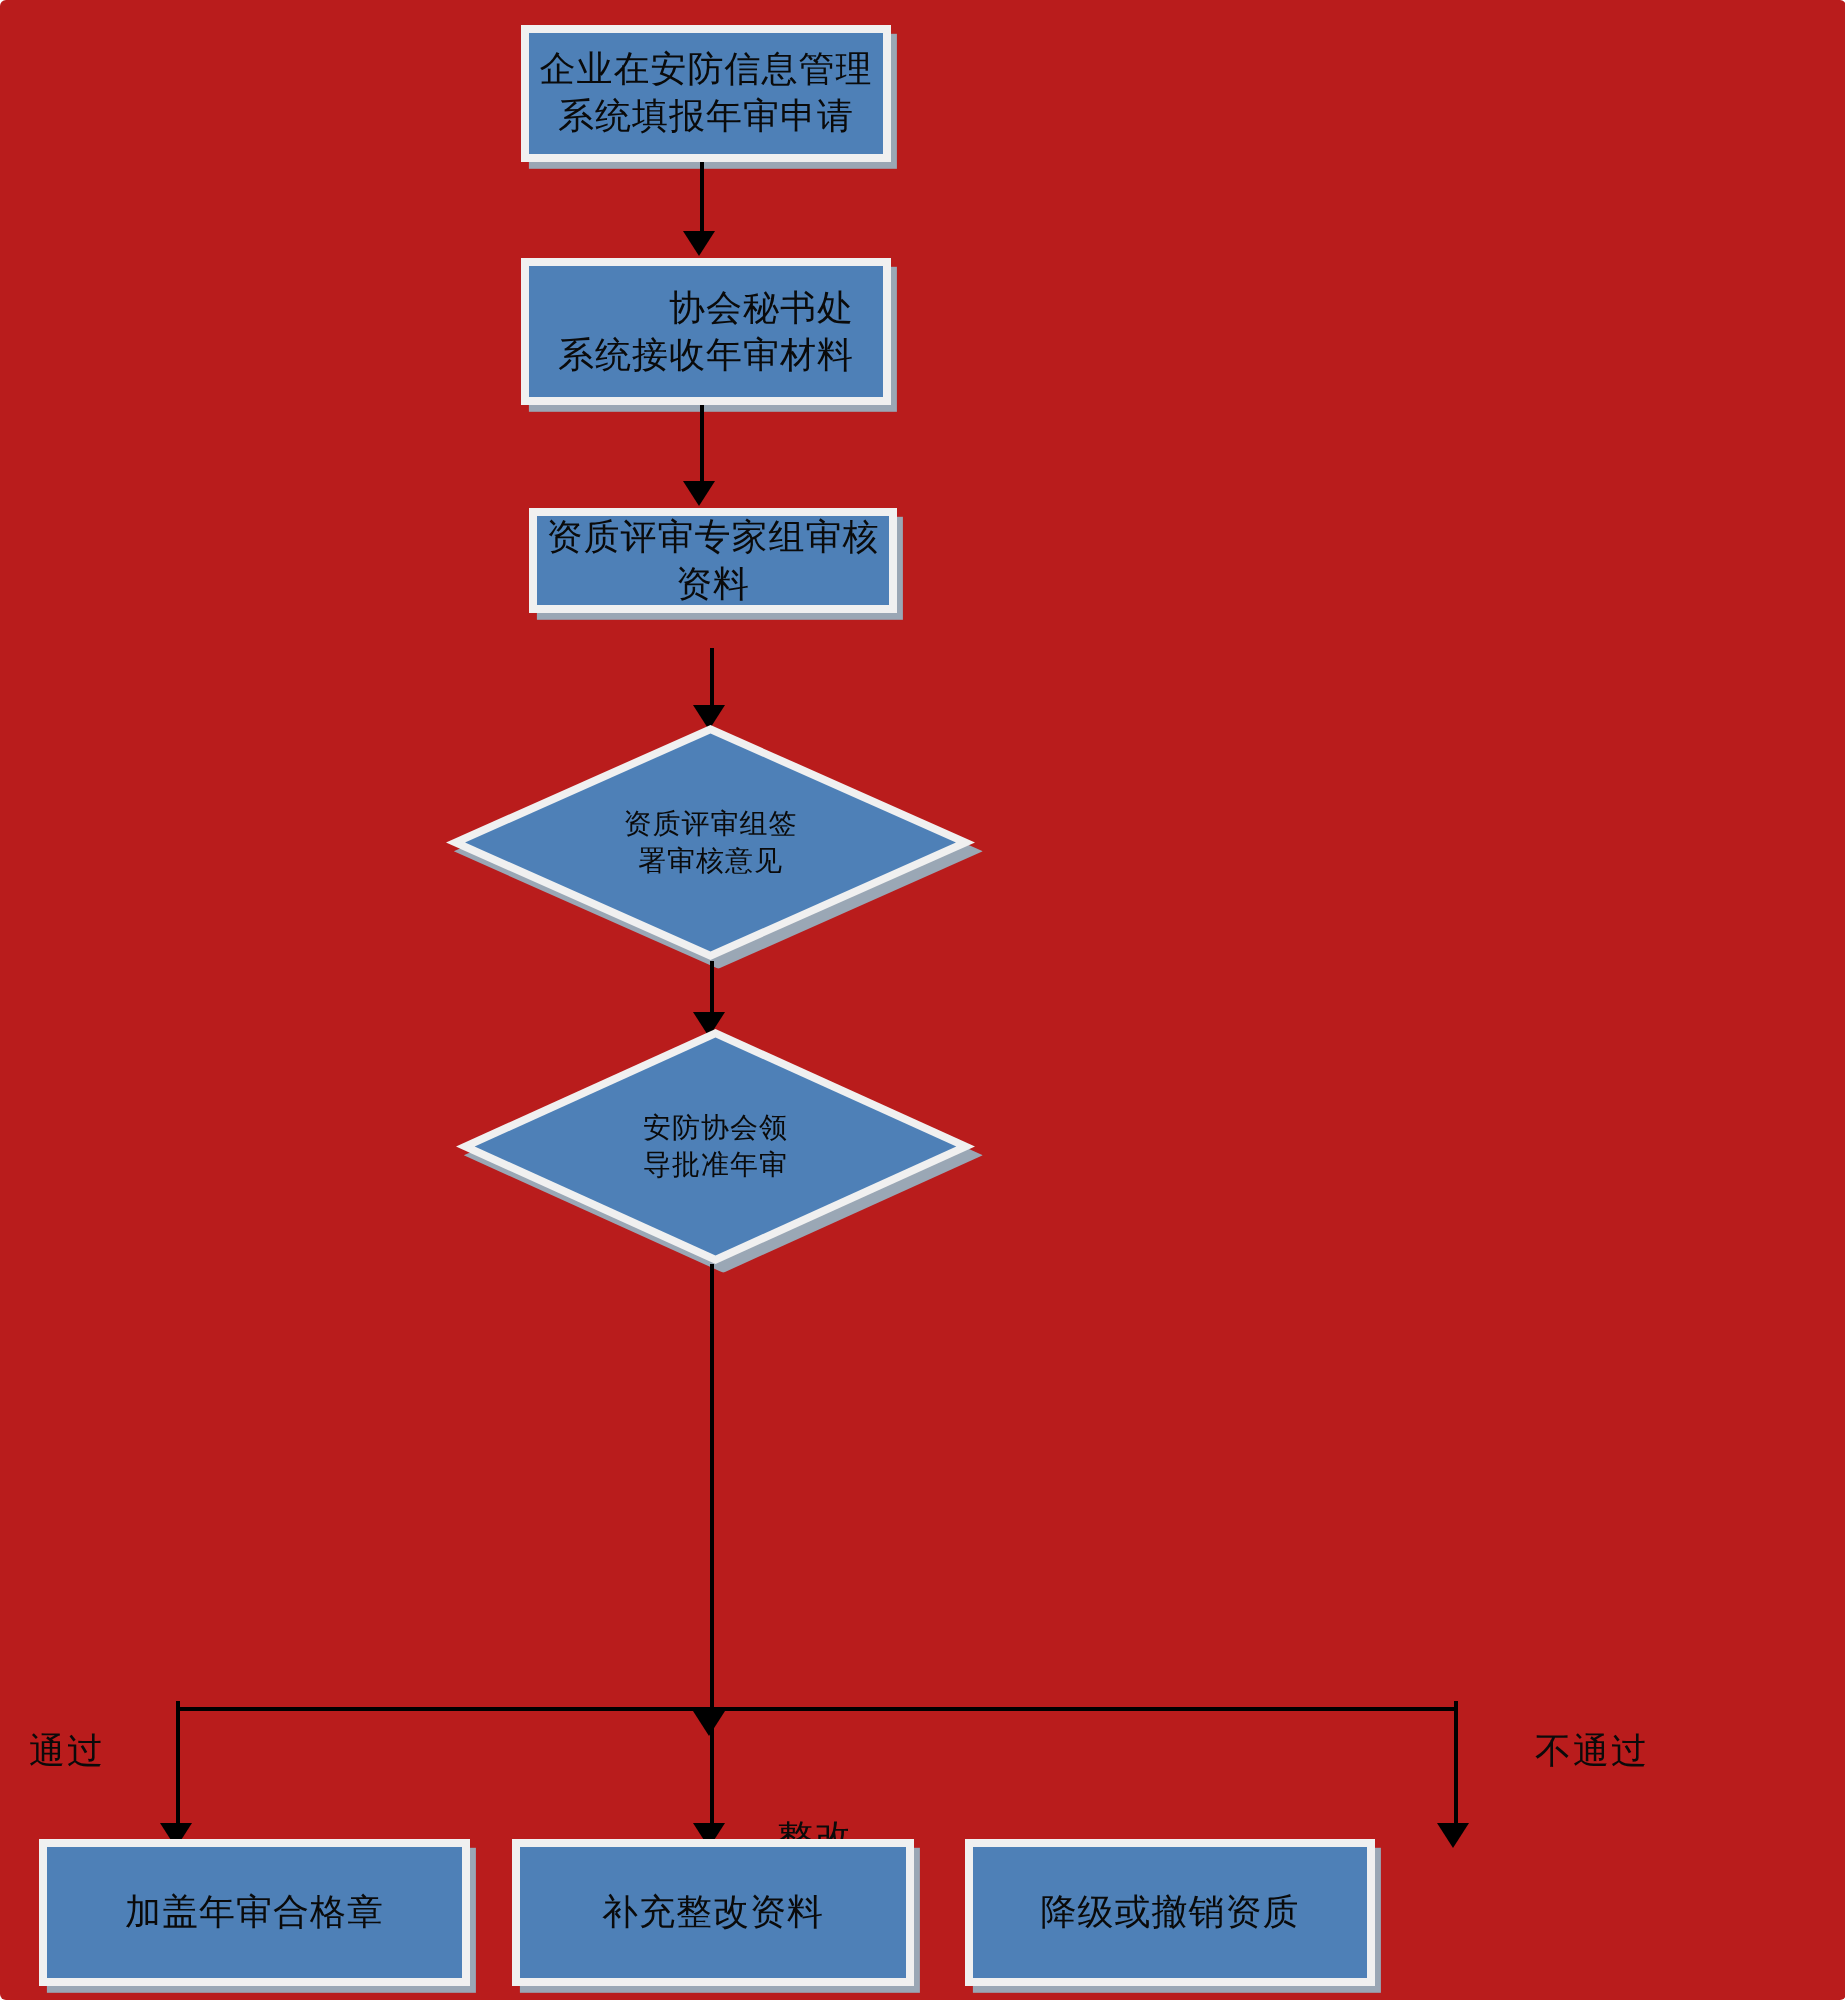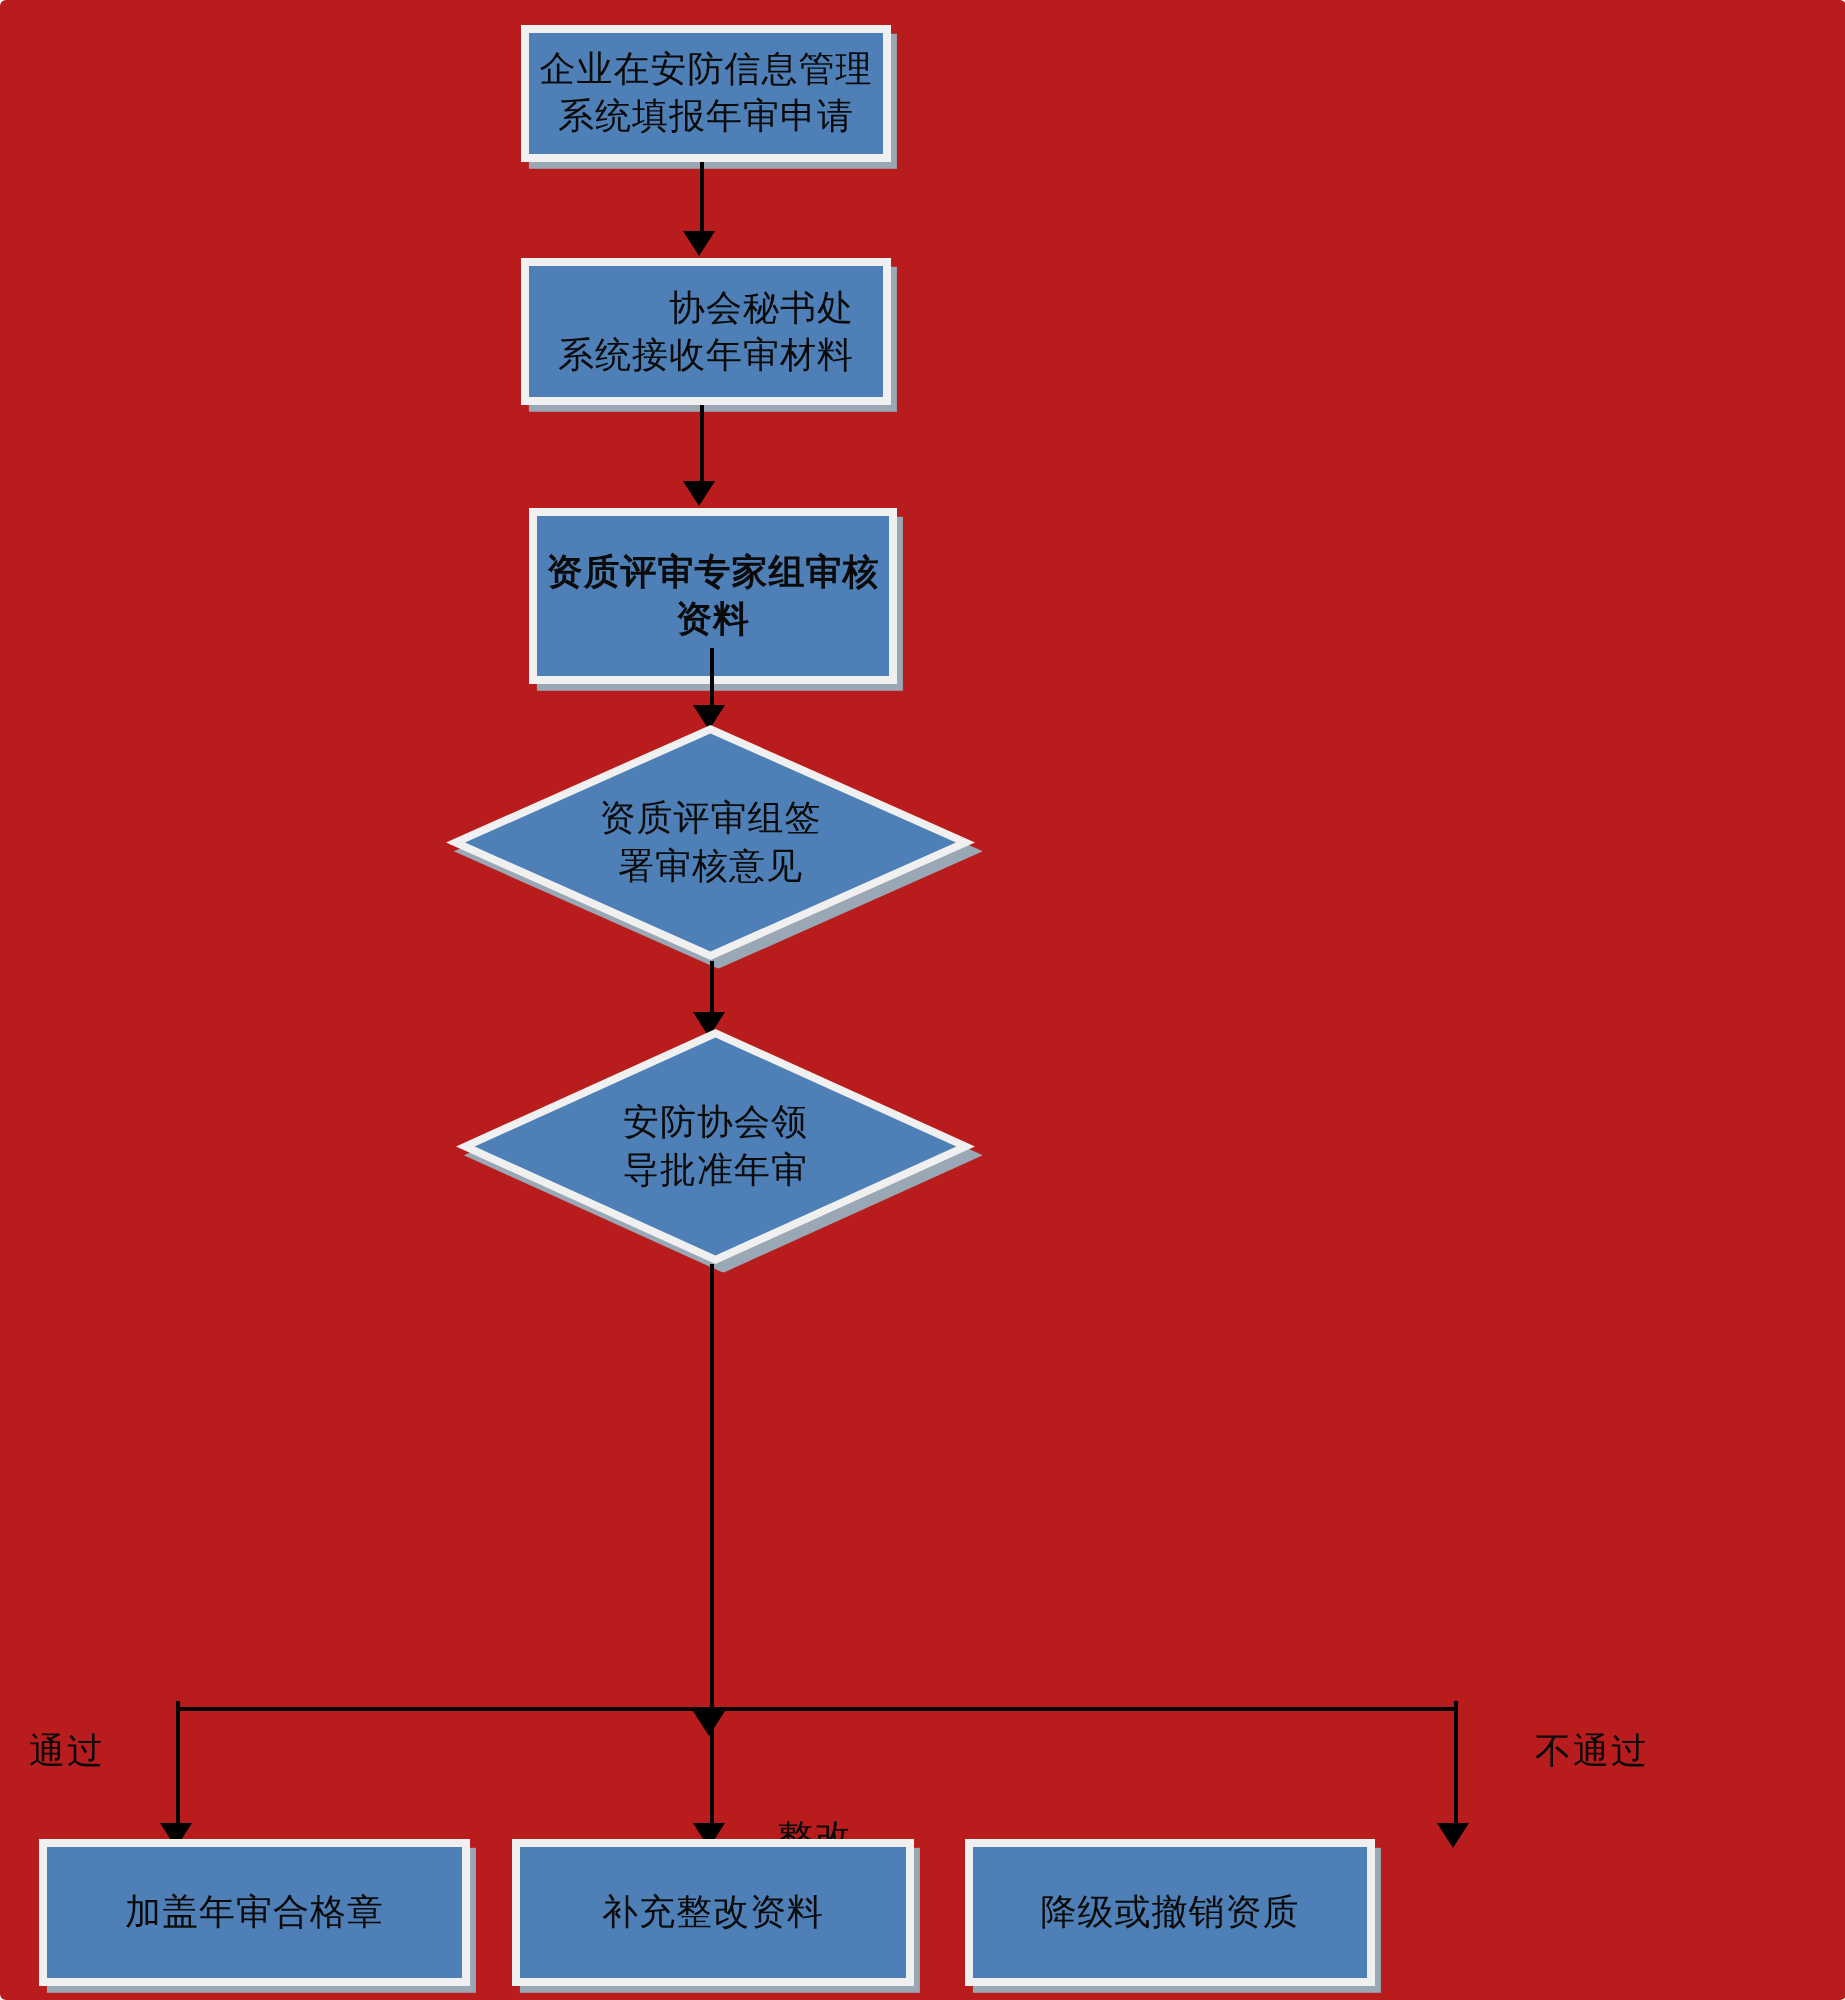--- a/index.html
+++ b/index.html
@@ -70,21 +70,21 @@
   .node-diamond .dia-label {
     position: absolute;
     left: 0;
     top: 0;
     width: 100%;
     height: 100%;
     display: flex;
     align-items: center;
     justify-content: center;
     text-align: center;
-    font-size: 36px;
+    font-size: 28px;
     line-height: 1.32;
     color: #0a0a0a;
     letter-spacing: 1px;
     white-space: pre-line;
   }
 
   
   .vline {
     position: absolute;
     width: 3.9px;
@@ -128,21 +128,21 @@
   <div class="arrowhead" style="left:683px; top:231px;"></div>
 
   <div class="node-box" style="left:521px; top:258px; width:370px; height:147px;text-align:right;">
     <div class="node-text">协会秘书处
 系统接收年审材料</div>
   </div>
 
   <div class="vline" style="left:700px; top:405px; height:78px;"></div>
   <div class="arrowhead" style="left:683px; top:481px;"></div>
 
-  <div class="node-box" style="left:529px; top:508px; width:368px; height:176px;font-weight:bold;">
+  <div class="node-box" style="left:529px; top:508px; width:368px; height:105px;">
     <div class="node-text">资质评审专家组审核
 资料</div>
   </div>
 
   <div class="vline" style="left:710px; top:648px; height:63px;"></div>
   <div class="arrowhead" style="left:693px; top:705px;"></div>
 
   <div class="node-diamond" style="left:446px; top:725px; width:529px; height:235px;">
     <div class="dia-shadow"></div>
     <div class="dia-outer"></div>

